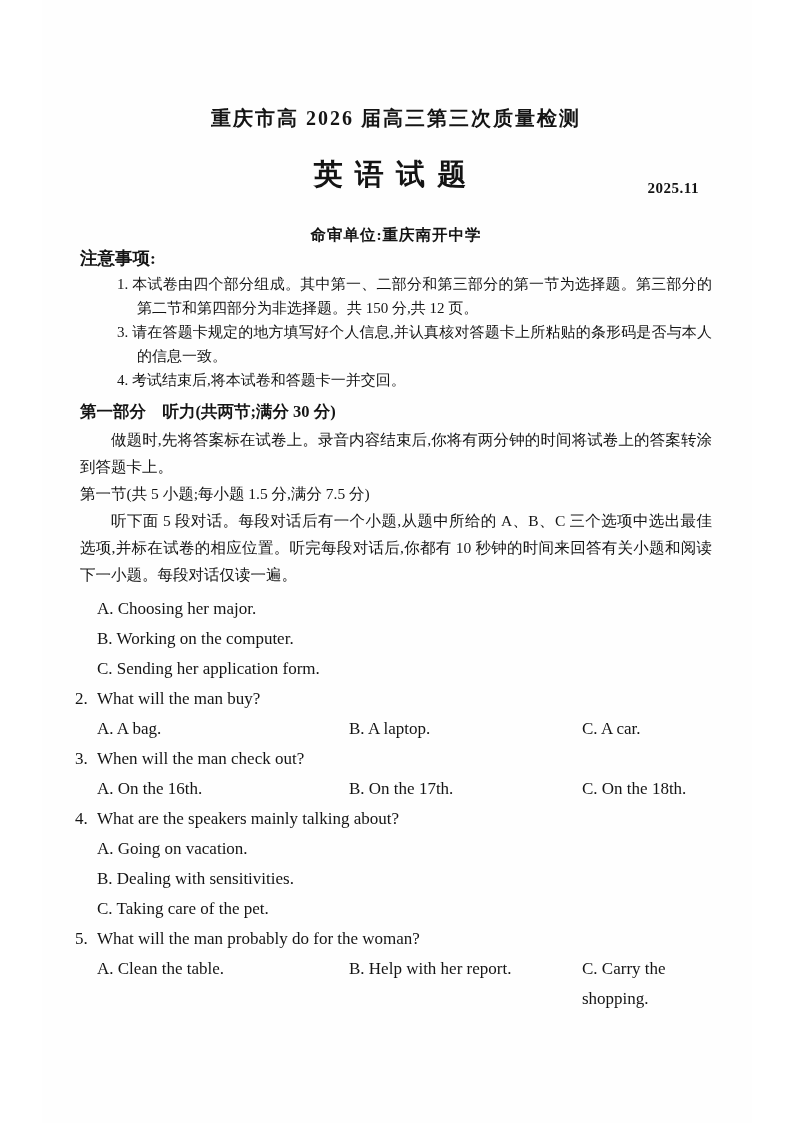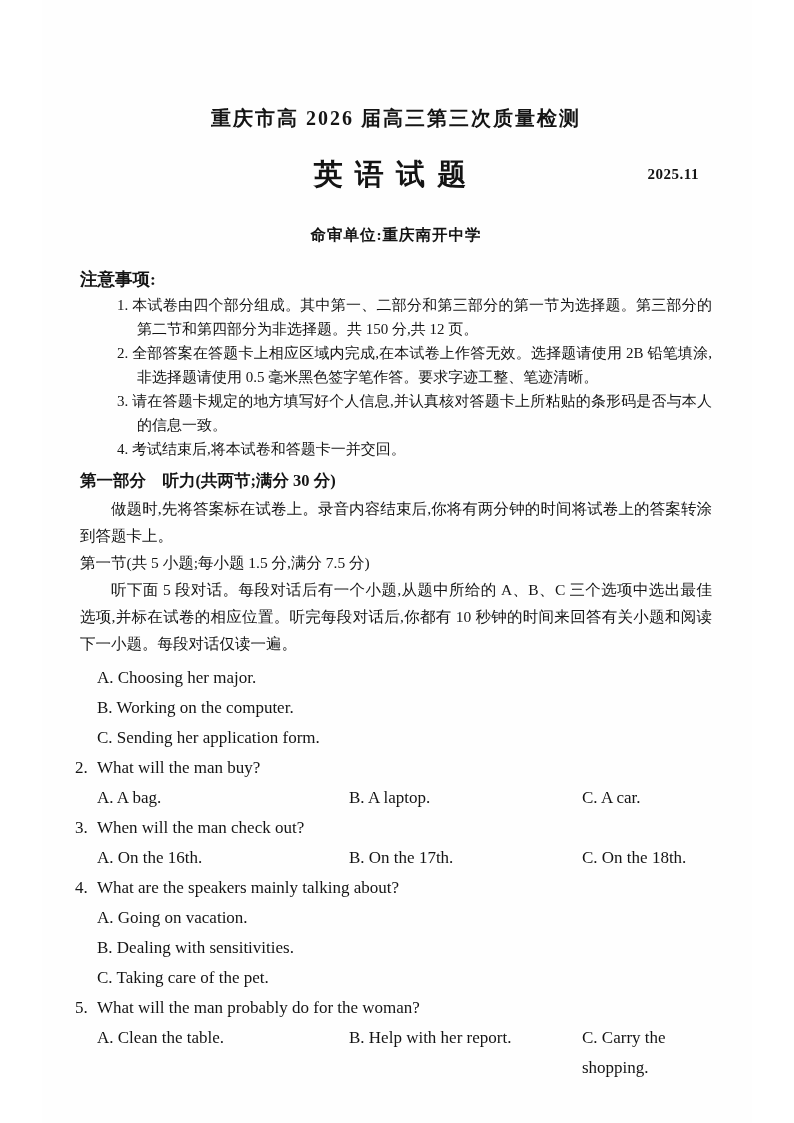--- a/index.html
+++ b/index.html
@@ -38,36 +38,35 @@
     display: inline-block;
     margin: 0;
     font-size: 29px;
     font-weight: bold;
     letter-spacing: 0.42em;
     line-height: 38px;
   }
   .exam-date {
     position: absolute;
     right: 13px;
-    top: 11px;
+    top: 25px;
     font-size: 15px;
     font-weight: bold;
     letter-spacing: 0.5px;
   }
   .issuing-unit {
     margin-top: 32px;
     text-align: center;
     font-size: 15.5px;
     font-weight: bold;
     letter-spacing: 1px;
   }
 
   
   .notice-heading {
-    margin-top: 21px;
     font-size: 17.5px;
     font-weight: bold;
     line-height: 24px;
   }
   .notice-list {
     margin: 2px 0 0 0;
   }
   .notice-item {
     font-size: 15px;
     line-height: 24px;
@@ -132,21 +131,20 @@
     <h1 class="paper-title">英语试题</h1>
     <span class="exam-date">2025.11</span>
   </div>
 
   <div class="issuing-unit">命审单位:重庆南开中学</div>
 
   <div class="notice">
     <div class="notice-heading">注意事项:</div>
     <div class="notice-list">
       <div class="notice-item">1. 本试卷由四个部分组成。其中第一、二部分和第三部分的第一节为选择题。第三部分的第二节和第四部分为非选择题。共 150 分,共 12 页。</div>
-      <div class="notice-item">2. 全部答案在答题卡上相应区域内完成,在本试卷上作答无效。选择题请使用 2B 铅笔填涂,非选择题请使用 0.5 毫米黑色签字笔作答。要求字迹工整、笔迹清晰。</div>
       <div class="notice-item">3. 请在答题卡规定的地方填写好个人信息,并认真核对答题卡上所粘贴的条形码是否与本人的信息一致。</div>
       <div class="notice-item">4. 考试结束后,将本试卷和答题卡一并交回。</div>
     </div>
   </div>
 
   <div class="part-heading">第一部分　听力(共两节;满分 30 分)</div>
 
   <p class="para">做题时,先将答案标在试卷上。录音内容结束后,你将有两分钟的时间将试卷上的答案转涂到答题卡上。</p>
 
   <div class="section-heading">第一节(共 5 小题;每小题 1.5 分,满分 7.5 分)</div>

